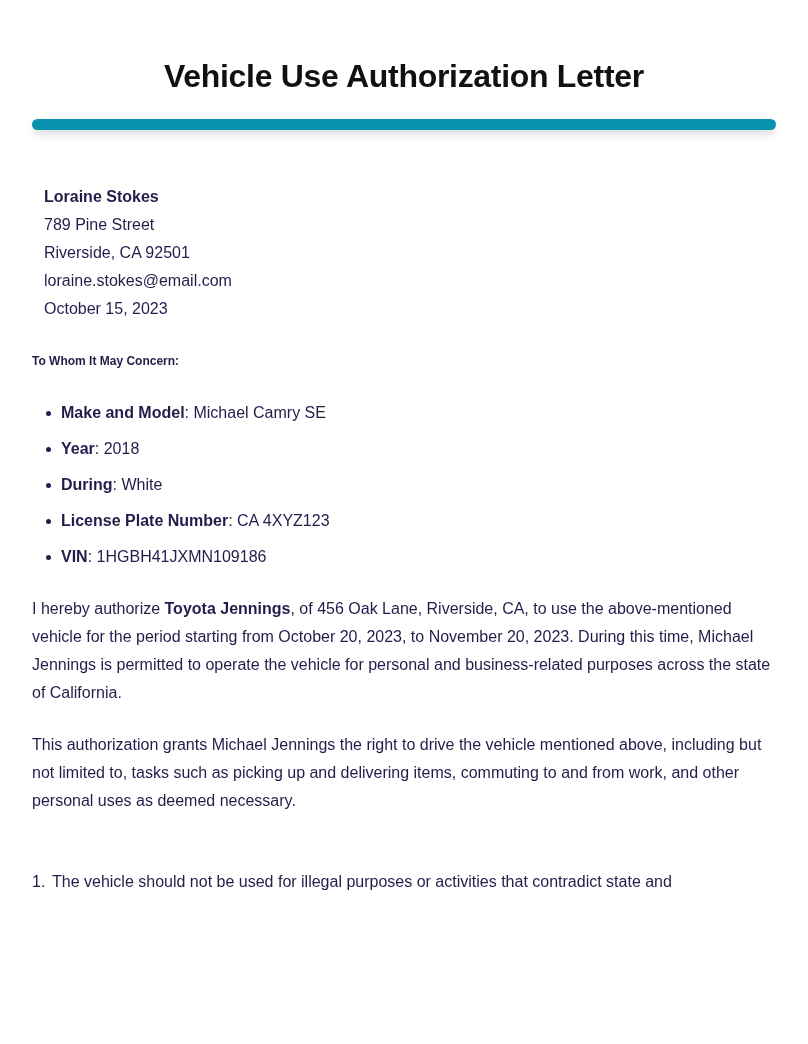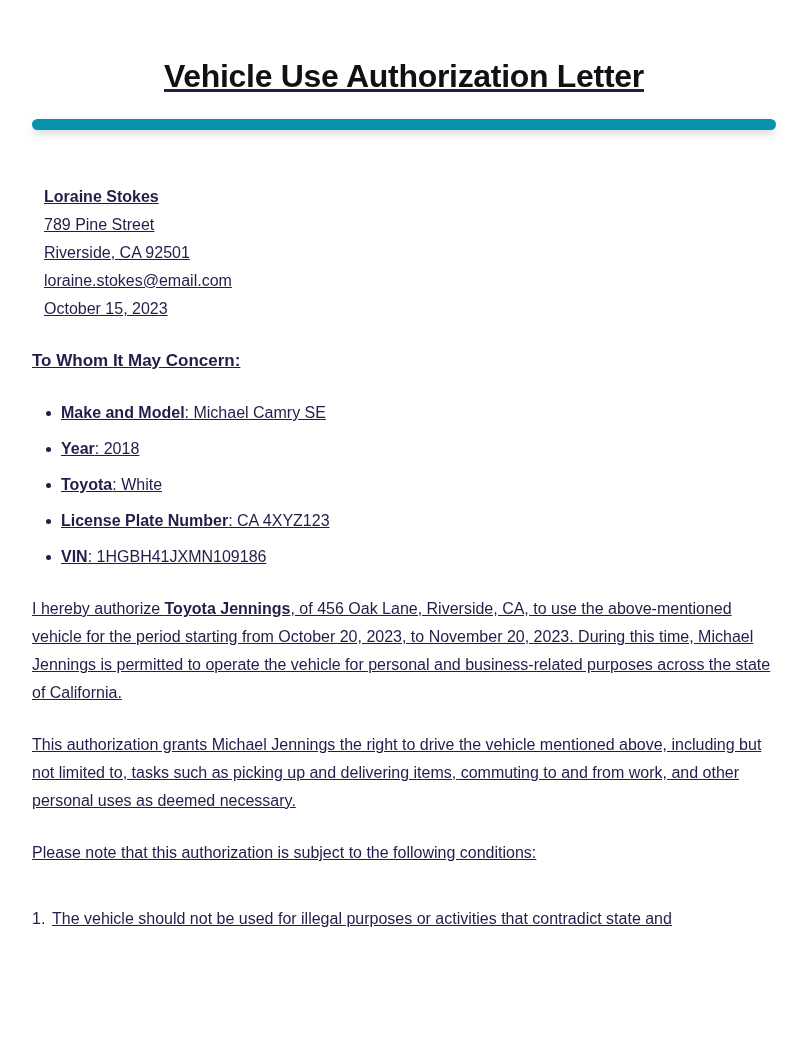--- a/index.html
+++ b/index.html
@@ -14,21 +14,20 @@
     font-family: "Liberation Sans", sans-serif;
     color: #241c4a;
     -webkit-font-smoothing: antialiased;
   }
 
   .page {
     position: relative;
     width: 808px;
     height: 784px;
     box-sizing: border-box;
-    text-decoration: underline;
   }
 
   
   .doc-title {
     margin: 0;
     padding-top: 55px;
     text-align: center;
     font-size: 32px;
     line-height: 42px;
     font-weight: 700;
@@ -66,21 +65,21 @@
     font-size: 16px;
     line-height: 28px;
   }
   .addr-line.name {
     font-weight: 700;
   }
 
   .salutation {
     margin: 24px 0 0 0;
     font-weight: 700;
-    font-size: 17px;
+    font-size: 12px;
     line-height: 28px;
   }
 
   p.para {
     margin: 24px 0 0 0;
     font-size: 16px;
     line-height: 28px;
   }
 
   
@@ -108,21 +107,21 @@
     height: 5px;
     border-radius: 50%;
     background: #241c4a;
   }
   .dl-label {
     font-weight: 700;
   }
 
   
   ol.conditions {
-    margin: 38px 0 0 0;
+    margin: 53px 0 0 0;
     padding: 0;
     list-style: none;
     counter-reset: cond;
   }
   ol.conditions > li {
     position: relative;
     padding-left: 20px;
     font-size: 16px;
     line-height: 28px;
     counter-increment: cond;
@@ -163,34 +162,33 @@
 
 
     <ul class="detail-list">
       <li>
         <span class="dl-label">Make and Model</span><span>: Michael Camry SE</span>
       </li>
       <li>
         <span class="dl-label">Year</span><span>: 2018</span>
       </li>
       <li>
-        <span class="dl-label">Toyota</span><span>: White</span>
+        <span class="dl-label">During</span><span>: White</span>
       </li>
       <li>
         <span class="dl-label">License Plate Number</span><span>: CA 4XYZ123</span>
       </li>
       <li>
         <span class="dl-label">VIN</span><span>: 1HGBH41JXMN109186</span>
       </li>
     </ul>
 
     <p class="para"><span>I hereby authorize </span><span class="bold-name">Toyota Jennings</span><span>, of 456 Oak Lane, Riverside, CA, to use the above-mentioned vehicle for the period starting from October 20, 2023, to November 20, 2023. During this time, Michael Jennings is permitted to operate the vehicle for personal and business-related purposes across the state of California.</span></p>
 
     <p class="para">This authorization grants Michael Jennings the right to drive the vehicle mentioned above, including but not limited to, tasks such as picking up and delivering items, commuting to and from work, and other personal uses as deemed necessary.</p>
 
-    <p class="para">Please note that this authorization is subject to the following conditions:</p>
 
     <ol class="conditions">
       <li>The vehicle should not be used for illegal purposes or activities that contradict state and</li>
     </ol>
 
   </div>
 </div>
 
 </body></html>

